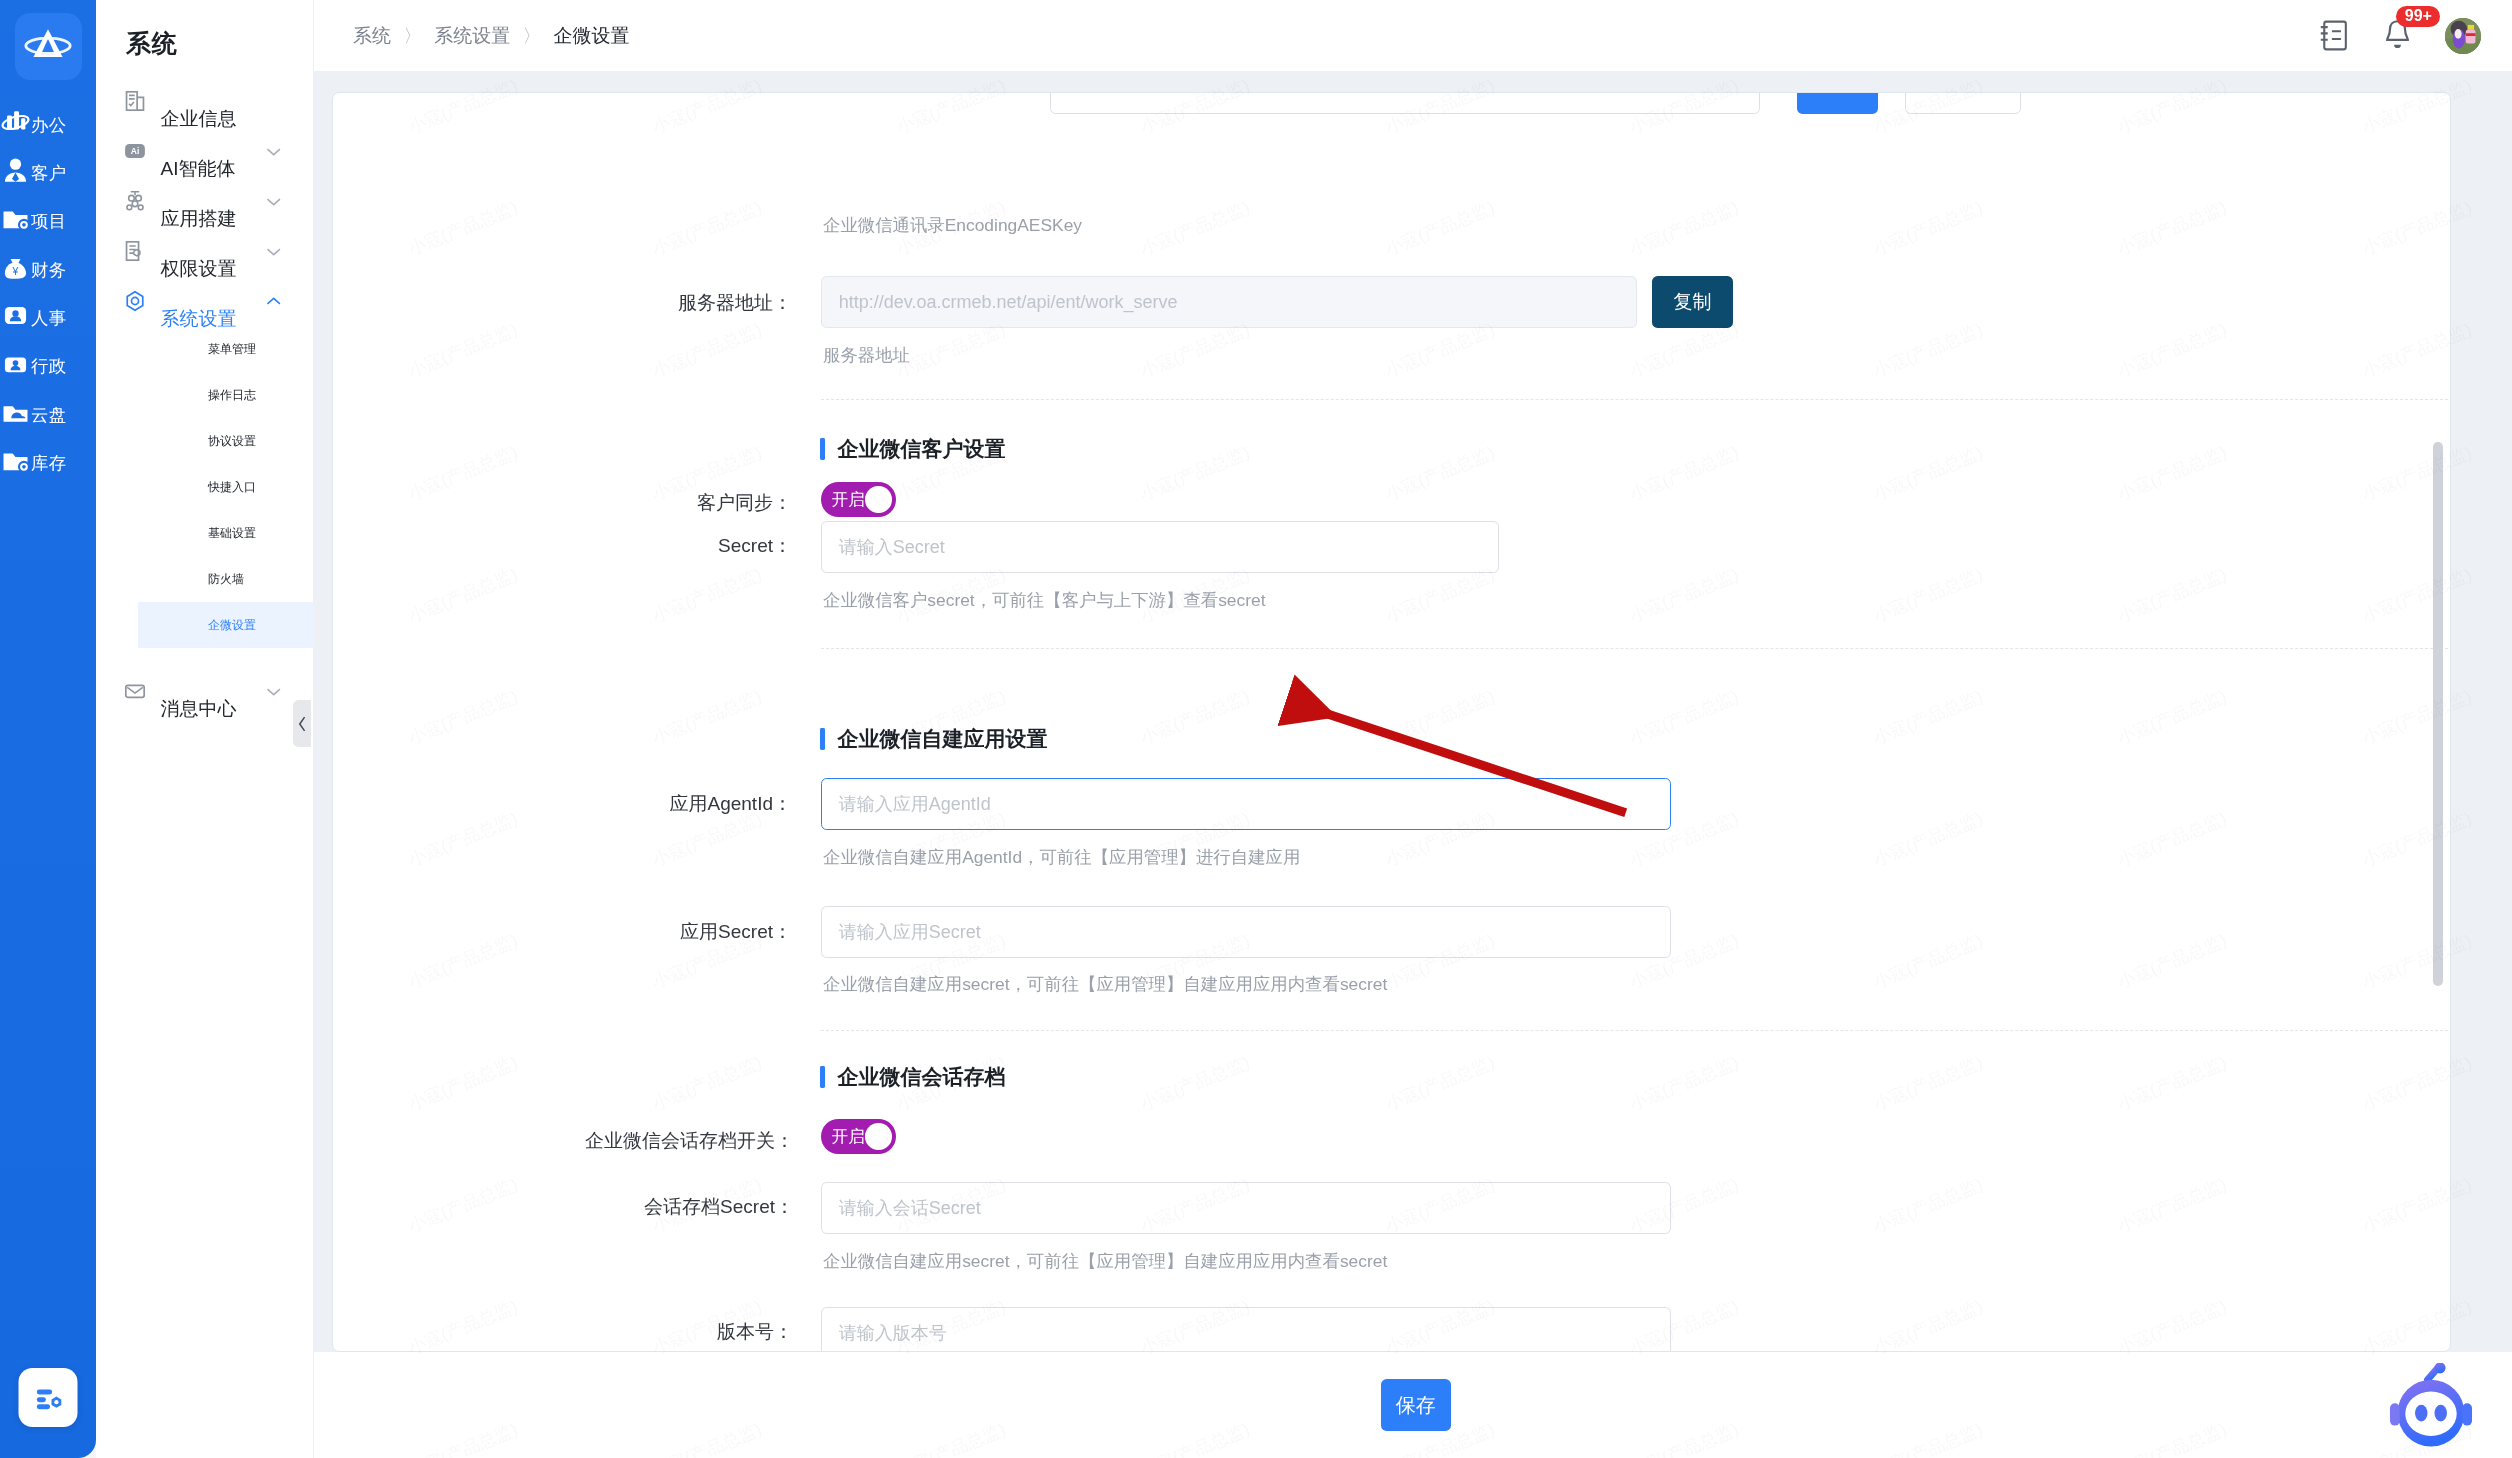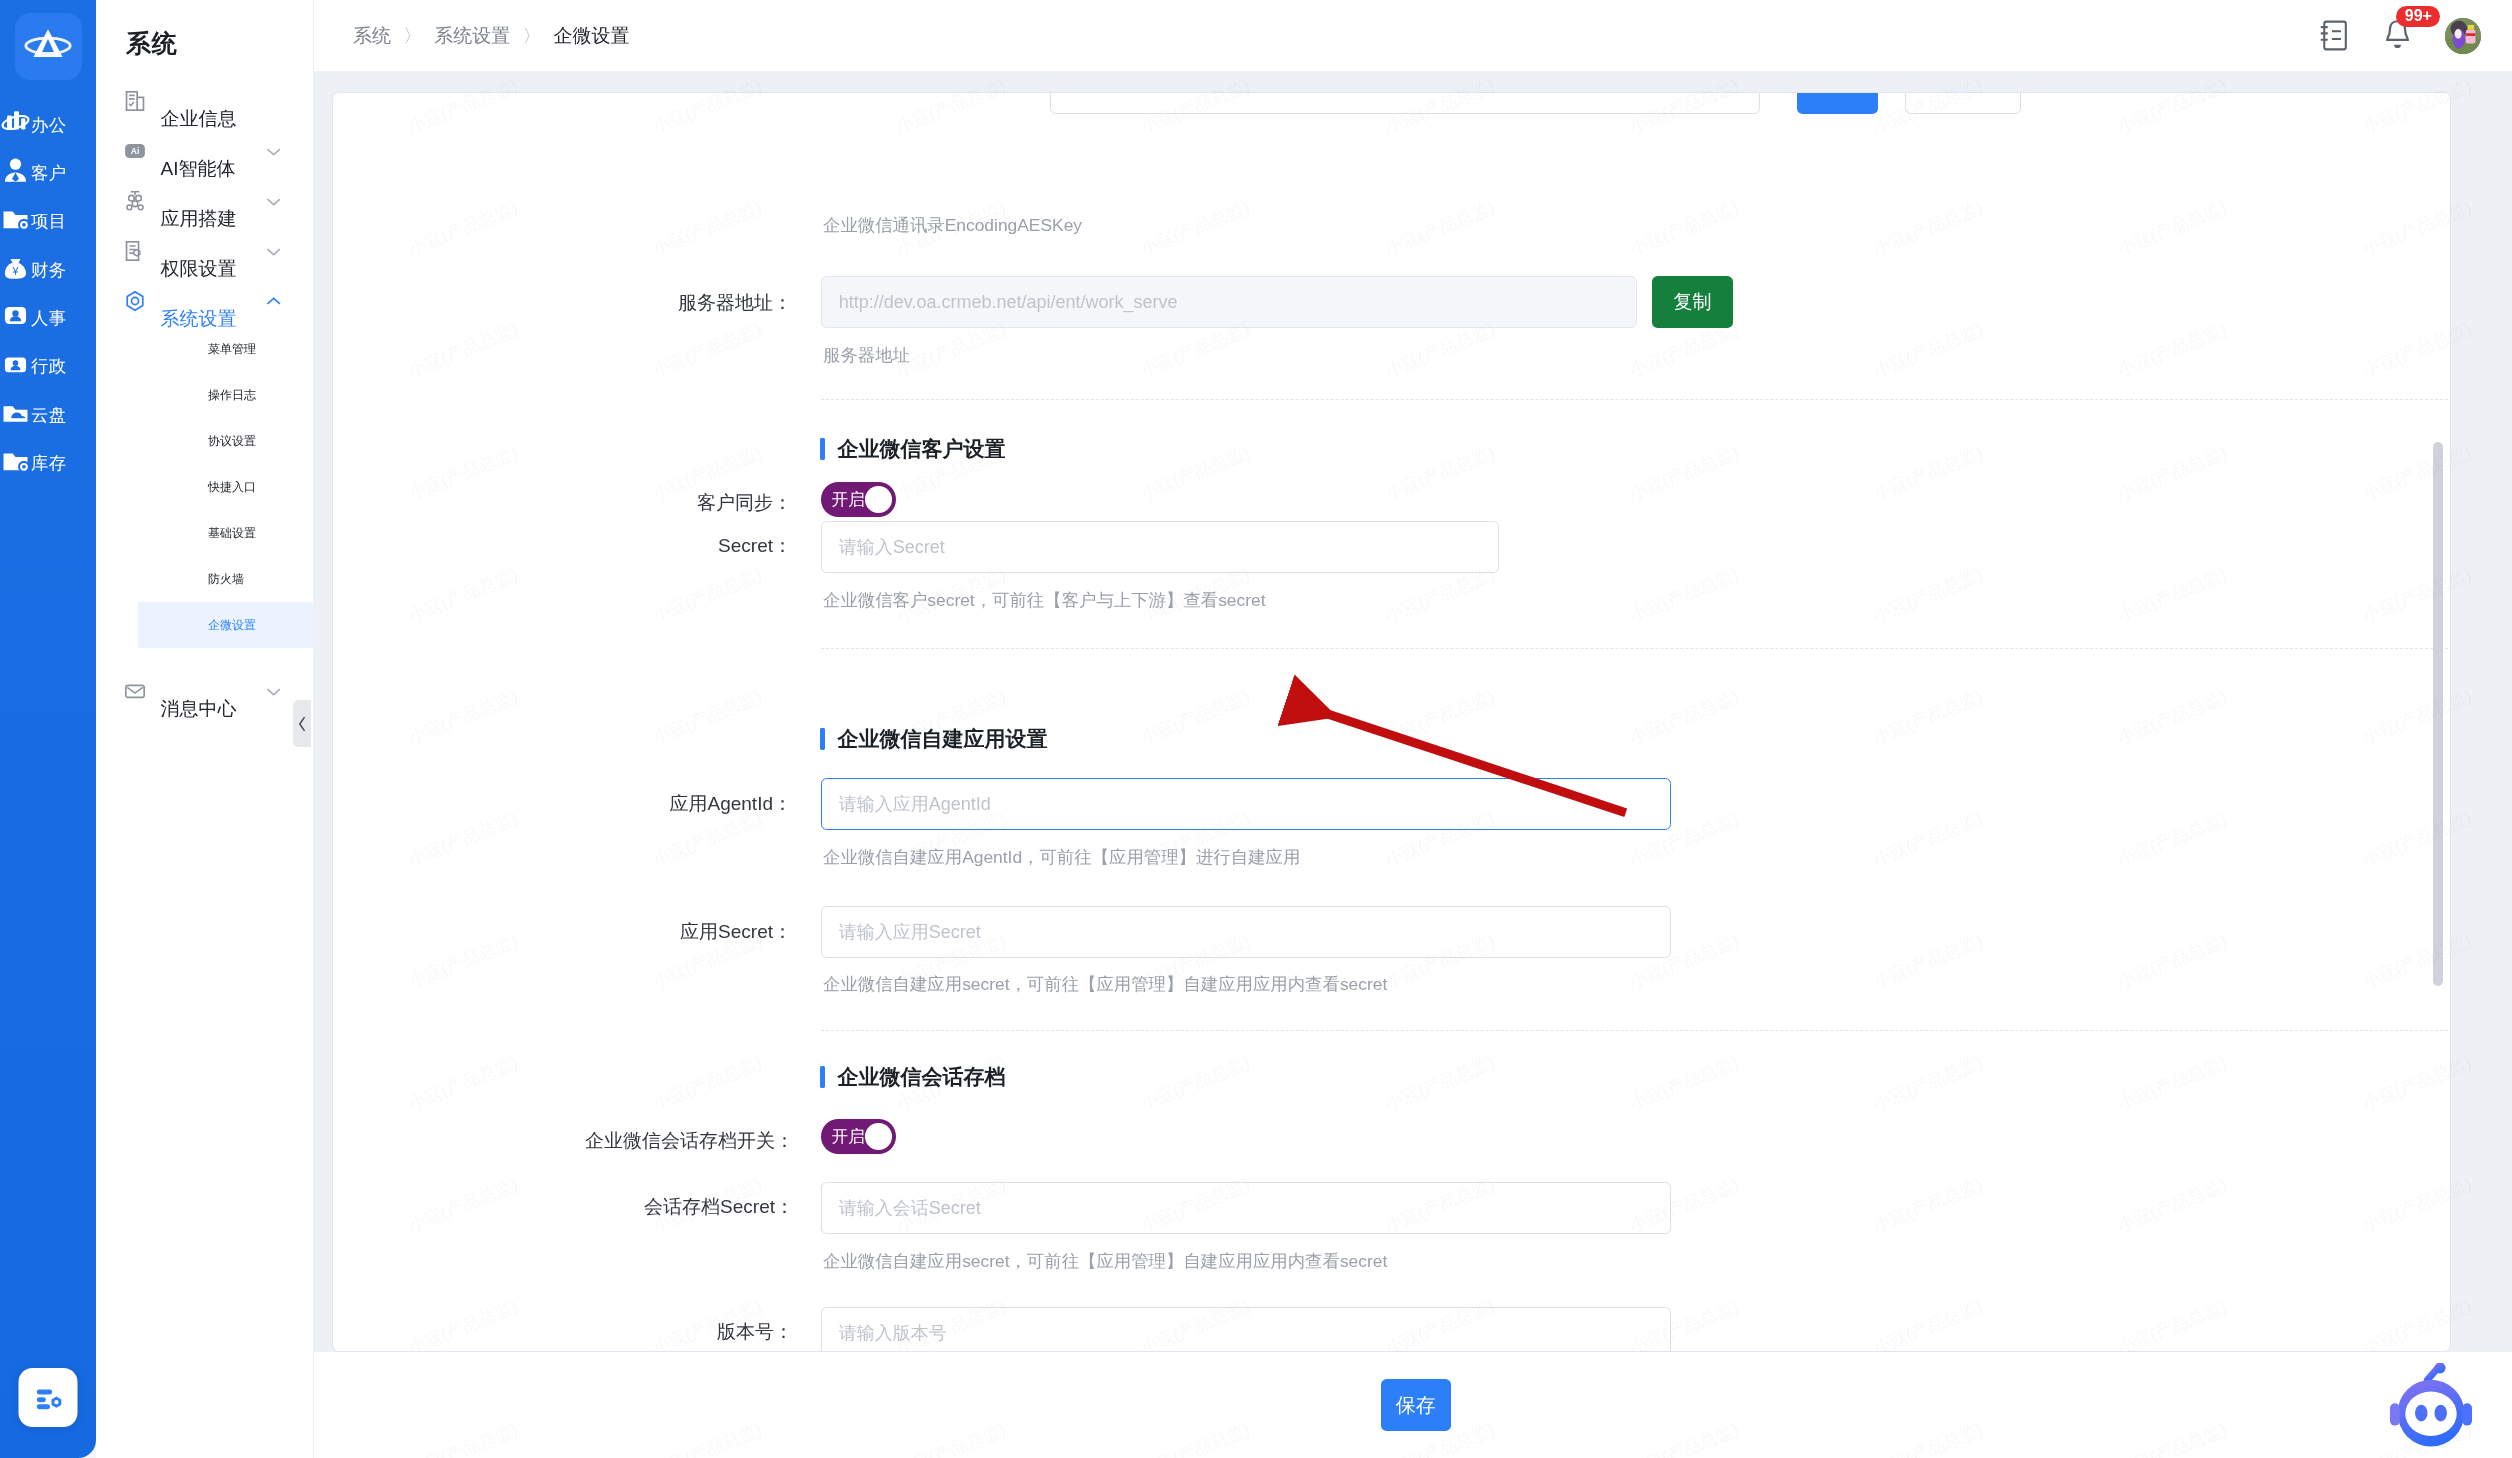--- a/index.html
+++ b/index.html
@@ -153,39 +153,39 @@
   }
   .finput {
     position:absolute; height: 52px; border:0.7px solid #dde0e7;
     border-radius: 5.6px; background:#fff;
     display:flex; align-items:center; padding-left: 16.7px;
     font-size: 18px; color:#bfc4cc; white-space: nowrap;
   }
   .finput.readonly { background:#f4f6fa; border-color:#e3e7ee; }
   .finput.focused { border: 1.4px solid #2d7ff9; }
   .copy-btn {
-    position:absolute; width: 81px; height: 52px; background:#15803d;
+    position:absolute; width: 81px; height: 52px; background:#0c4a6e;
     color:#fff; font-size:19px; border-radius:5.6px;
     display:flex; align-items:center; justify-content:center; cursor:pointer;
   }
   .divider {
     position:absolute; left: 488px; width: 1632px; height: 0;
     border-top: 1.4px dashed #e2e5ea;
   }
   .sec-title {
     position:absolute; display:flex; align-items:center;
     font-size: 21px; font-weight: bold; color:#1c2128; white-space: nowrap;
   }
   .sec-bar {
     width: 4.9px; height: 22px; background:#2d7ff9; border-radius:1.4px;
     margin-right: 12.6px;
   }
   .switch {
     position:absolute; width: 75px; height: 35px; border-radius: 17.4px;
-    background:#701a75; display:flex; align-items:center; cursor:pointer;
+    background:#a21caf; display:flex; align-items:center; cursor:pointer;
   }
   .switch .sw-txt { color:#fff; font-size: 16.7px; margin-left: 10.5px; white-space:nowrap; }
   .switch .sw-knob {
     width: 26.5px; height:26.5px; border-radius:50%; background:#fff;
     position:absolute; right: 4.2px;
   }
 
   
   .savebar {
     position:absolute; left: 0; bottom: 0; width: 2198px; height: 106px;

